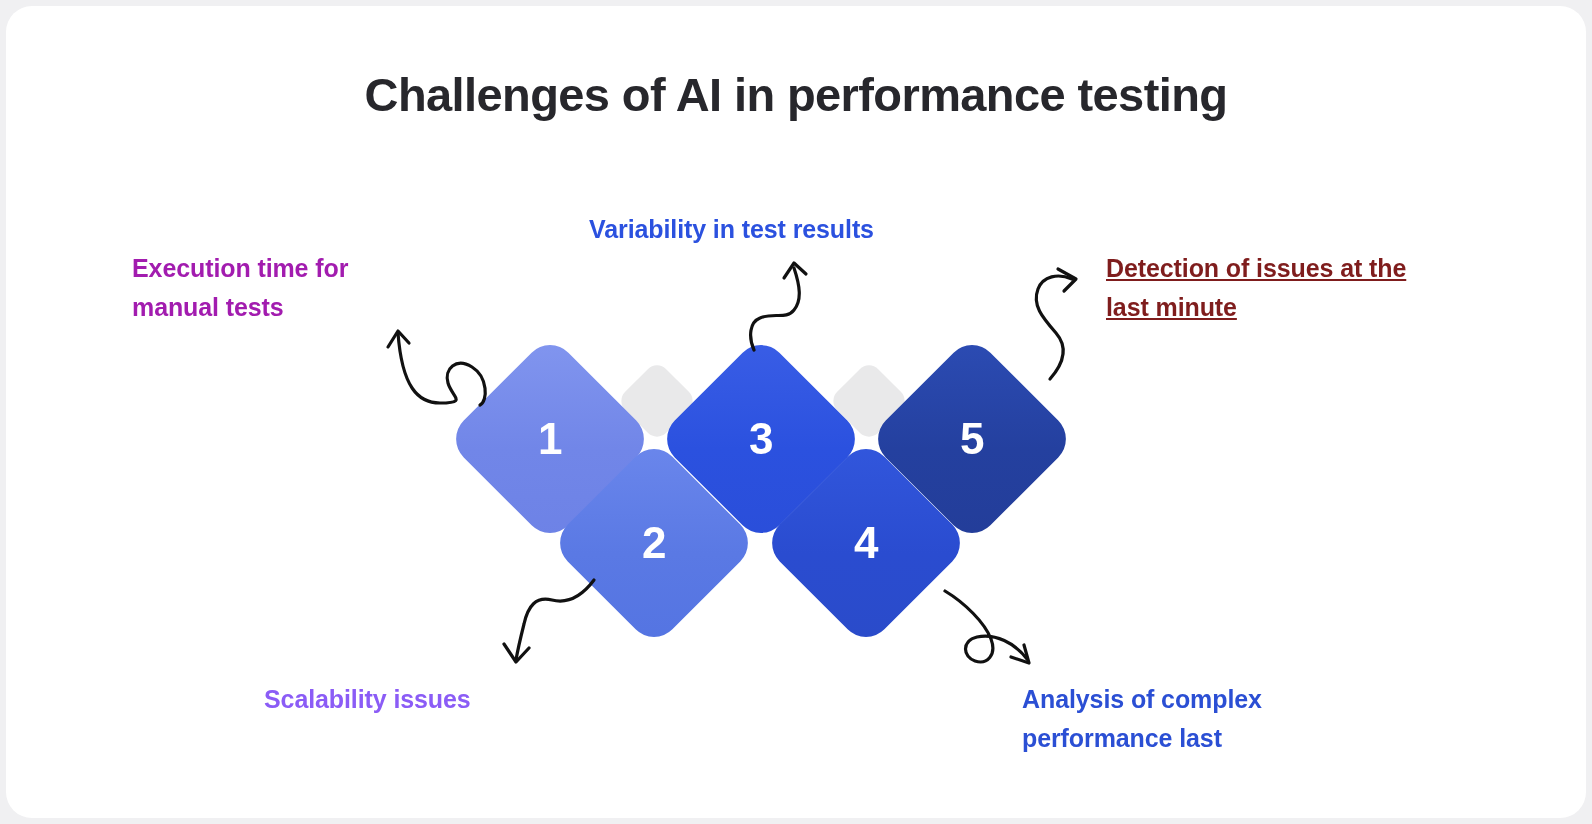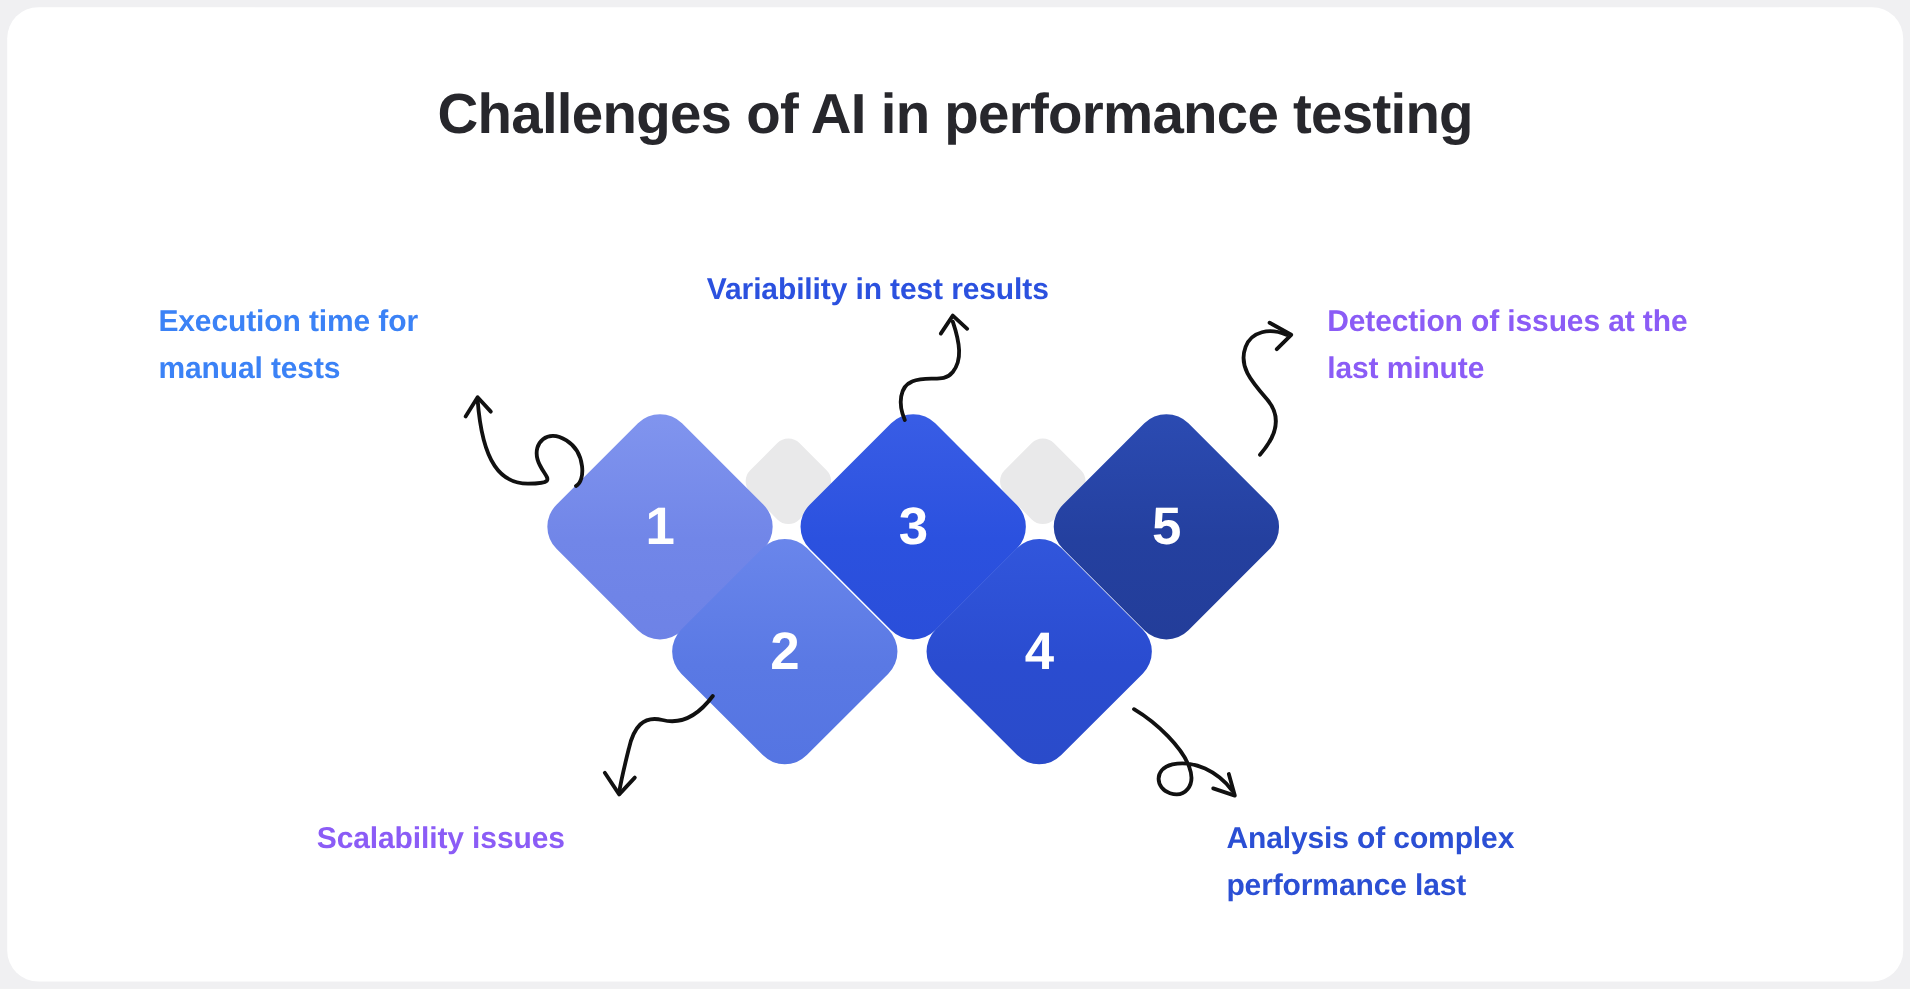--- a/index.html
+++ b/index.html
@@ -74,25 +74,25 @@
   #diamond-filler-b { left: 834px; top: 366px; }
 
   
   .label {
     position: absolute;
     font-size: 25px;
     font-weight: bold;
     line-height: 1.55;
     letter-spacing: -0.1px;
   }
-  #label-1 { left: 126px; top: 243px; width: 300px; color: #3b82f6; }
+  #label-1 { left: 126px; top: 243px; width: 300px; color: #a21caf; }
   #label-2 { left: 258px; top: 674px; width: 330px; color: #8b5cf6; }
-  #label-3 { left: 583px; top: 204px; width: 400px; color: #2b51df; margin-top: 12px; }
+  #label-3 { left: 583px; top: 204px; width: 400px; color: #2b51df; }
   #label-4 { left: 1016px; top: 674px; width: 330px; color: #2b4fd4; }
-  #label-5 { left: 1100px; top: 243px; width: 340px; color: #8b5cf6; }
+  #label-5 { left: 1100px; top: 243px; width: 340px; color: #7f1d1d; text-decoration: underline; }
 
   
   .arrow-svg { position: absolute; }
   #arrow-1 { left: 370px; top: 305px; }
   #arrow-2 { left: 490px; top: 568px; }
   #arrow-3 { left: 724px; top: 248px; }
   #arrow-4 { left: 925px; top: 575px; }
   #arrow-5 { left: 1002px; top: 253px; }
 </style>
 </head>

